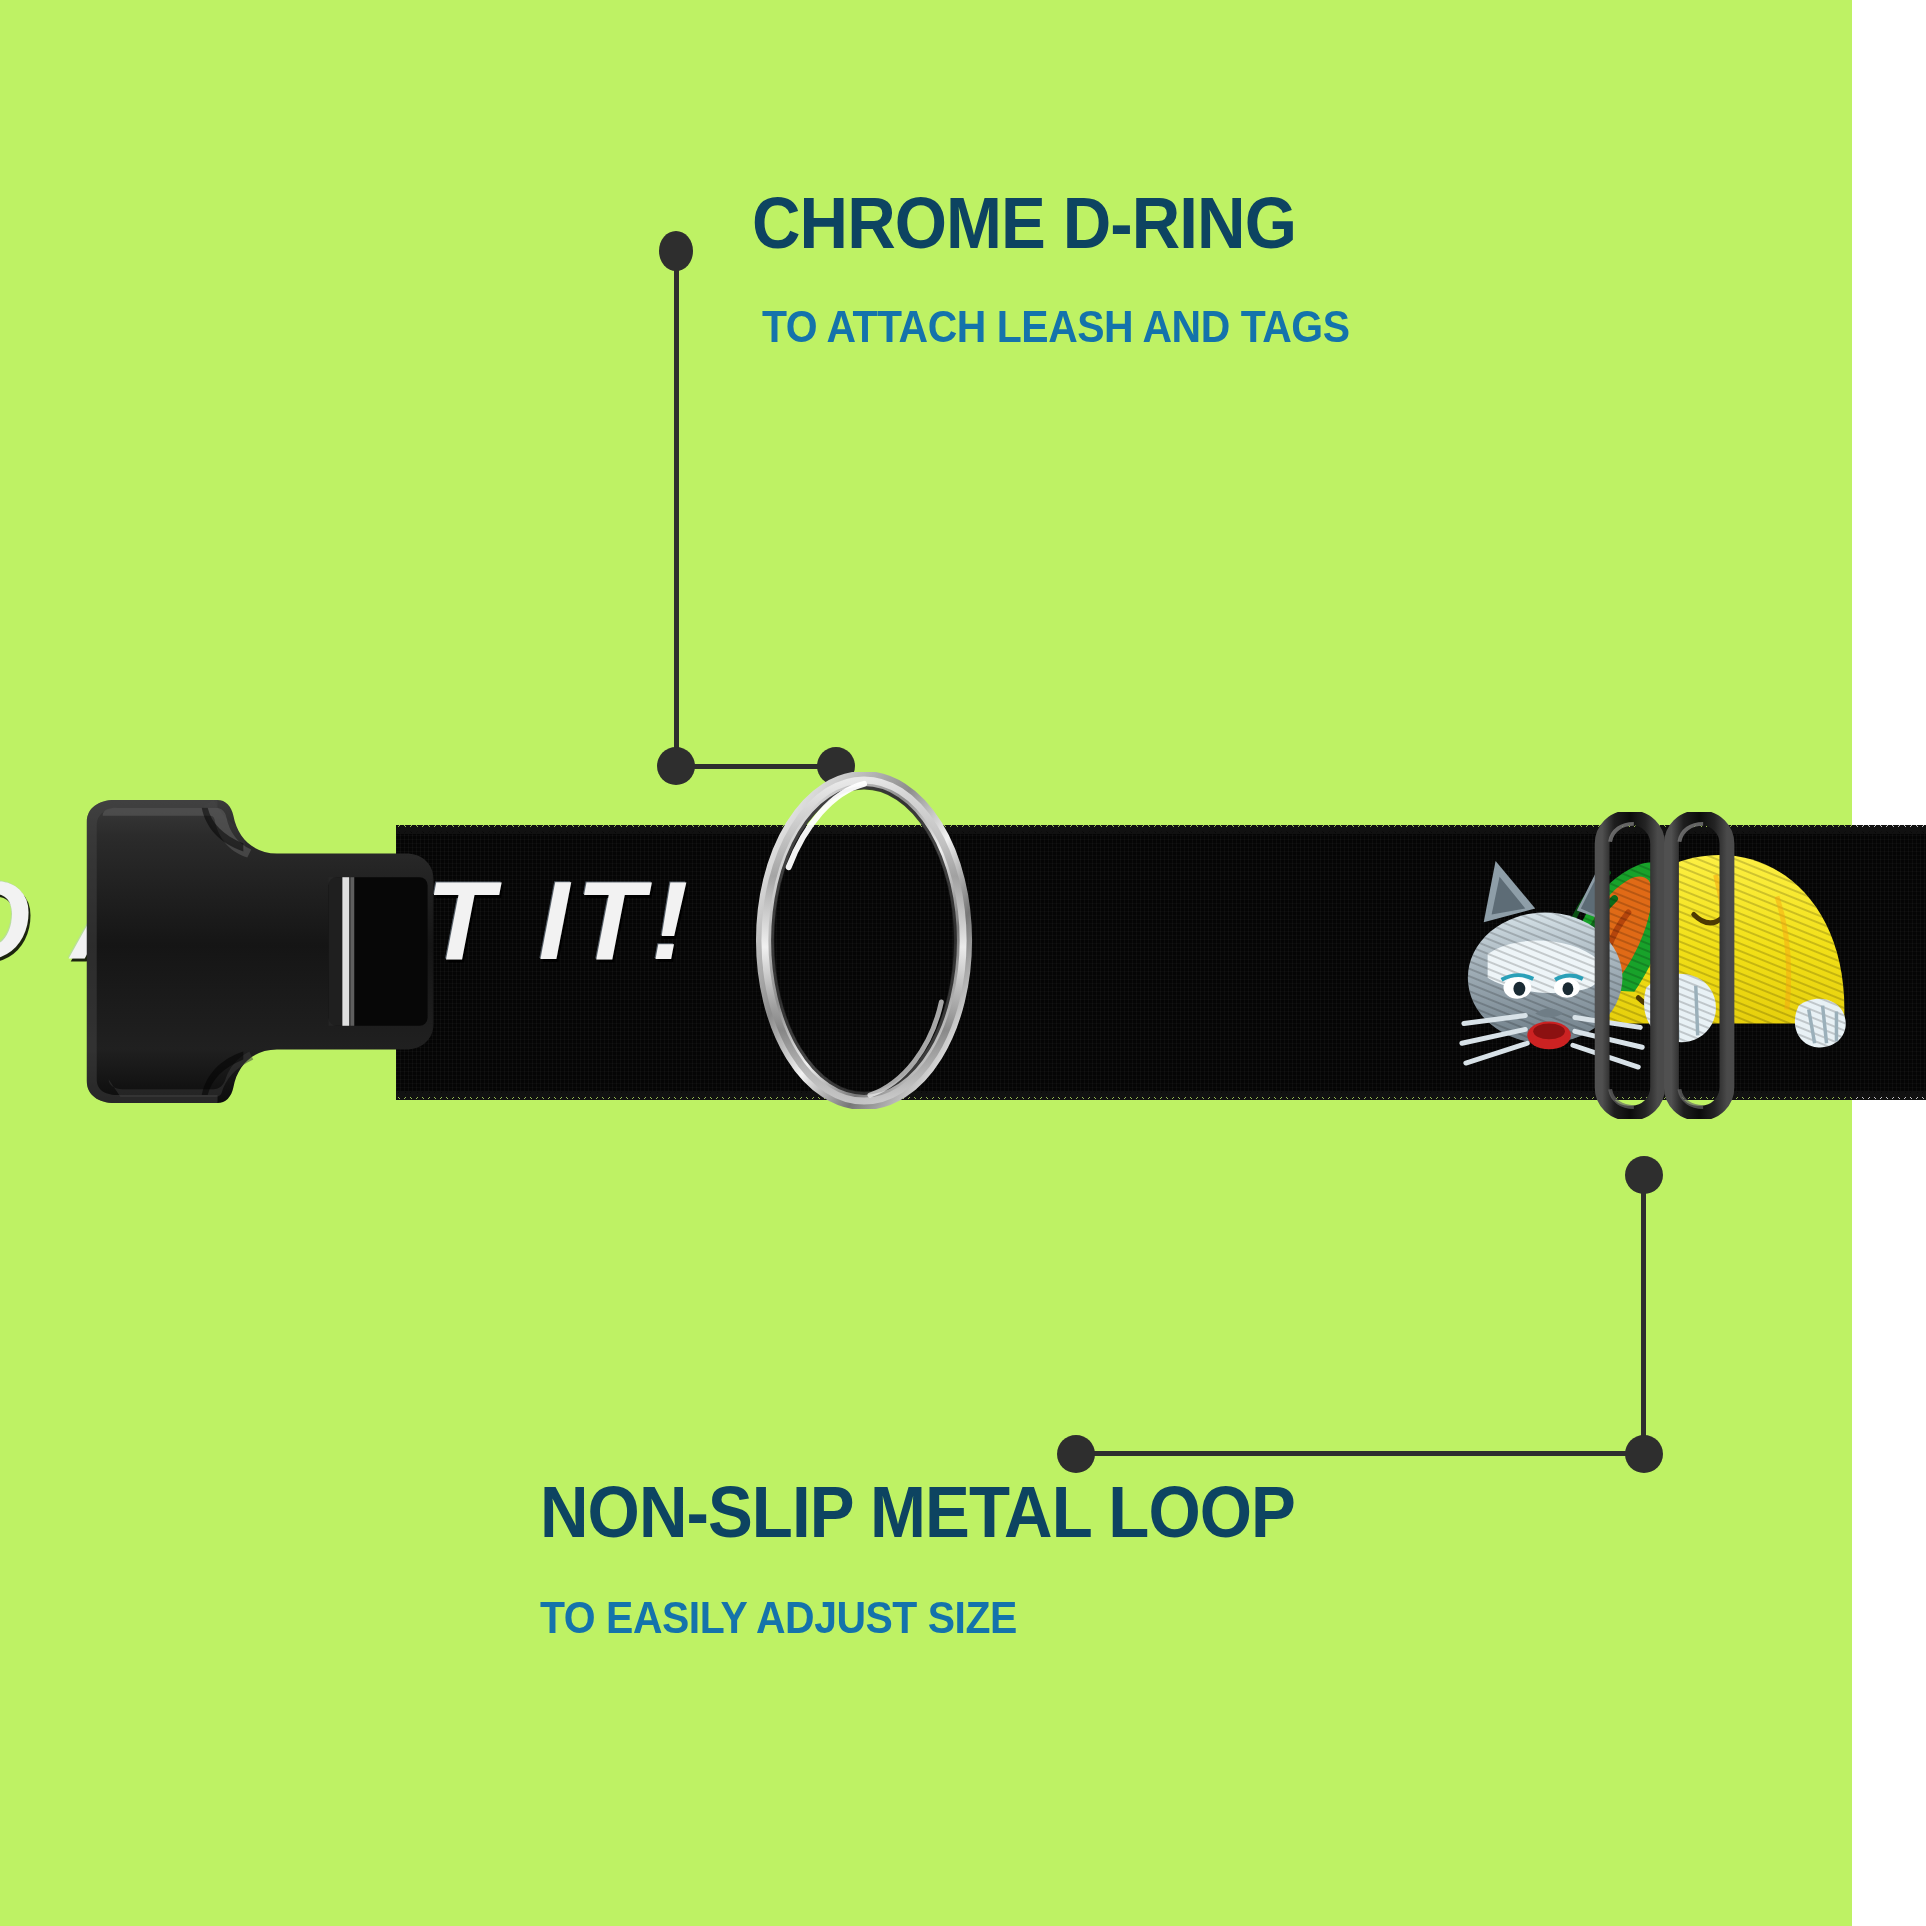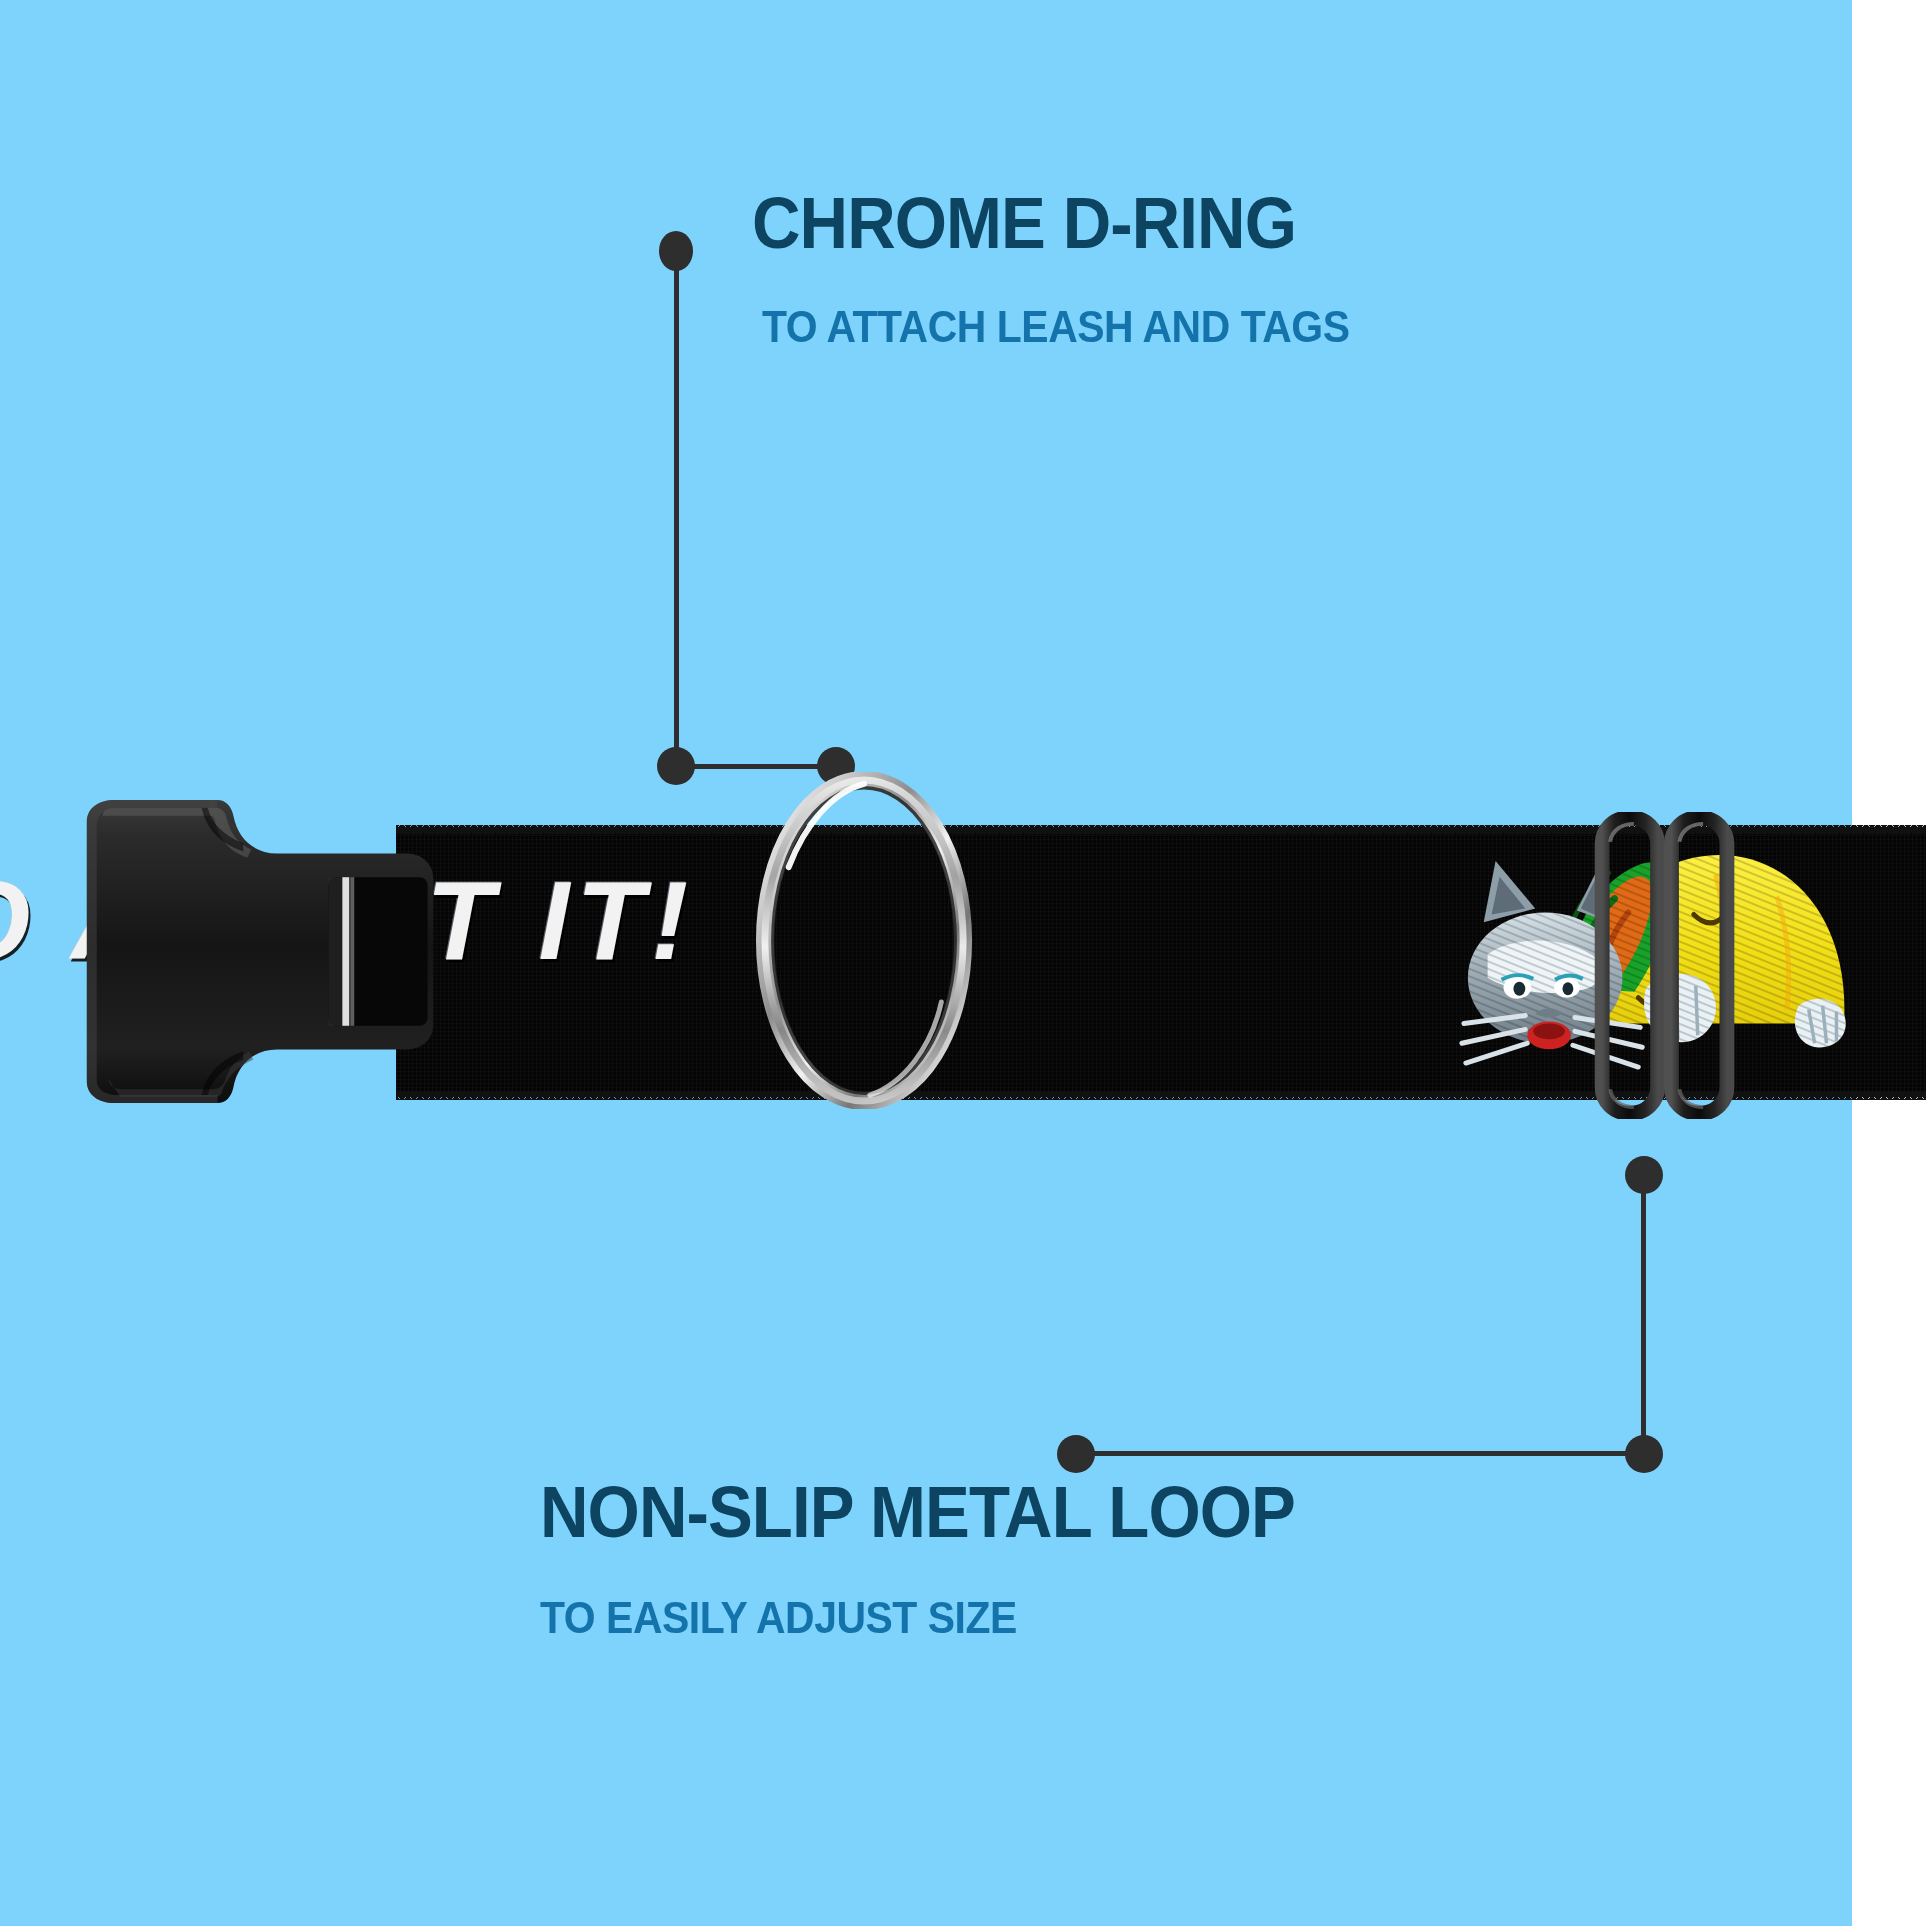--- a/index.html
+++ b/index.html
@@ -8,21 +8,21 @@
     width:1927px; height:1927px;
     background:#ffffff;
     font-family:"Liberation Sans", sans-serif;
     overflow:hidden;
   }
 
   #stage {
     position:relative;
     width:1852px;
     height:1927px;
-    background:#7dd3fc;
+    background:#bef264;
   }
 
   
   .callout-title {
     position:absolute;
     font-family:"Liberation Sans", sans-serif;
     font-weight:bold;
     letter-spacing:-1px;
     white-space:nowrap;
     line-height:1;

